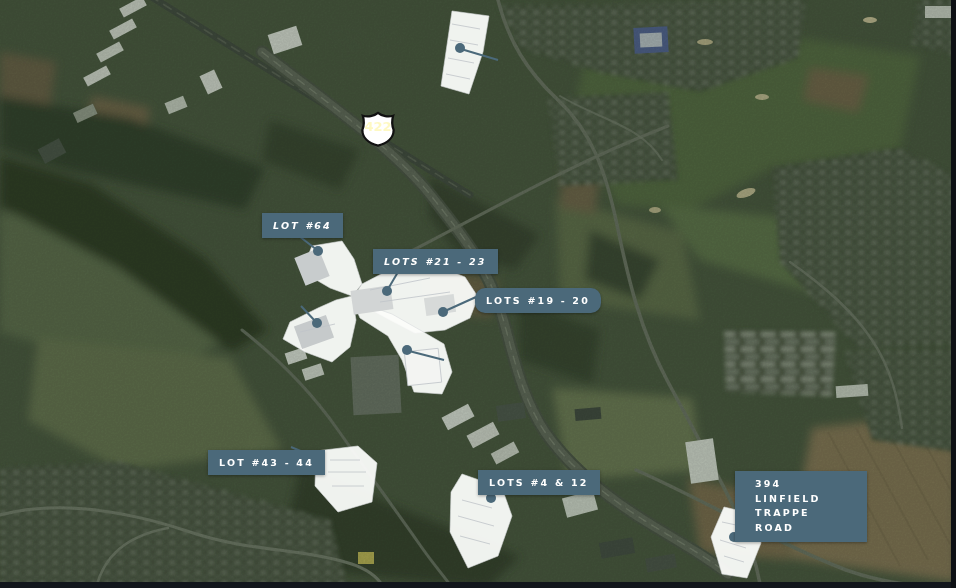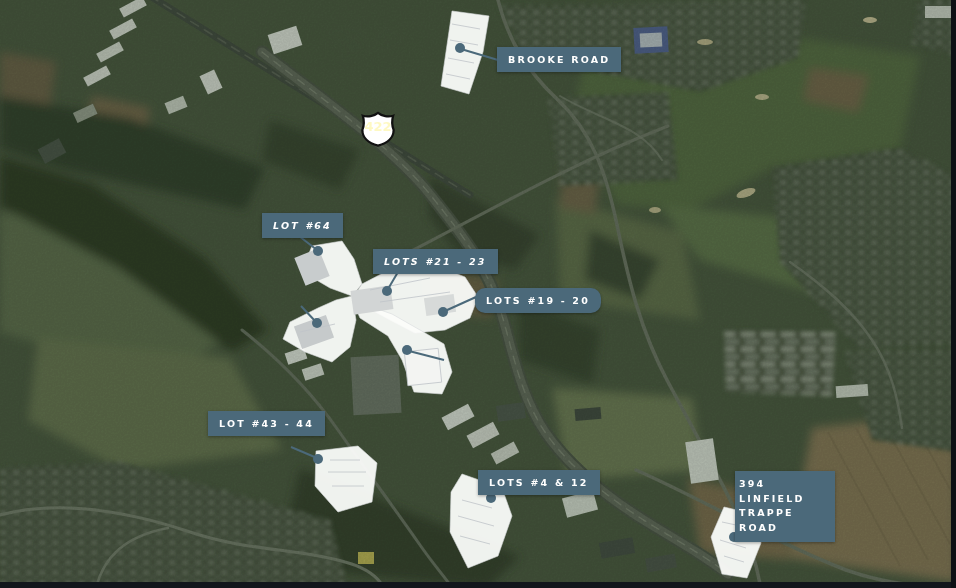--- a/index.html
+++ b/index.html
@@ -13,21 +13,21 @@
   .map-label{
     position:absolute;
     background:var(--accent);
     color:var(--label-text);
     font:700 9.5px/1.25 "DejaVu Sans",sans-serif;
     letter-spacing:2.2px;
     padding:7px 11px 6px 11px;
     white-space:nowrap;
     box-shadow:0 1px 3px rgba(0,0,0,.35);
   }
-  .map-label.two-line{white-space:normal;width:92px;padding:6px 4px;line-height:1.55;}
+  .map-label.two-line{white-space:normal;width:92px;padding:6px 20px;line-height:1.55;}
   .route-shield{position:absolute;width:38px;height:36px;}
   .route-shield svg{position:absolute;left:0;top:0;}
   .route-shield .shield-num{
     position:absolute;left:0;top:9px;width:100%;text-align:center;
     font:700 13px/1 "DejaVu Sans",sans-serif;color:#fef9c3;letter-spacing:0;
   }
 </style>
 </head>
 <body>
 
@@ -226,24 +226,23 @@
 
   <div class="labels-layer">
 
     <div class="route-shield" style="left:359px;top:111px;">
       <svg width="38" height="36" viewBox="0 0 40 38">
         <path d="M20 2 C16 5.5 9 6.5 4 5 C5.5 10 5 16 3.5 20 C3.5 28 10 34 20 36.5 C30 34 36.5 28 36.5 20 C35 16 34.5 10 36 5 C31 6.5 24 5.5 20 2 Z" fill="#ffffff" stroke="#111111" stroke-width="2.4"></path>
       </svg>
       <span class="shield-num">422</span>
     </div>
 
-    <div class="map-label" style="left:497px;top:47px;">BROOKE ROAD</div>
     <div class="map-label" style="left:262px;top:213px;font-style:italic;">LOT #64</div>
     <div class="map-label" style="left:373px;top:249px;font-style:italic;">LOTS #21 - 23</div>
     <div class="map-label" style="left:475px;top:288px;border-radius:10px;">LOTS #19 - 20</div>
-    <div class="map-label" style="left:208px;top:411px;">LOT #43 - 44</div>
+    <div class="map-label" style="left:208px;top:450px;">LOT #43 - 44</div>
     <div class="map-label" style="left:478px;top:470px;">LOTS #4 &amp; 12</div>
     <div class="map-label two-line" style="left:735px;top:471px;">
       <span>394 LINFIELD</span><br>
       <span>TRAPPE ROAD</span>
     </div>
   </div>
 </div>
 
 </body></html>

